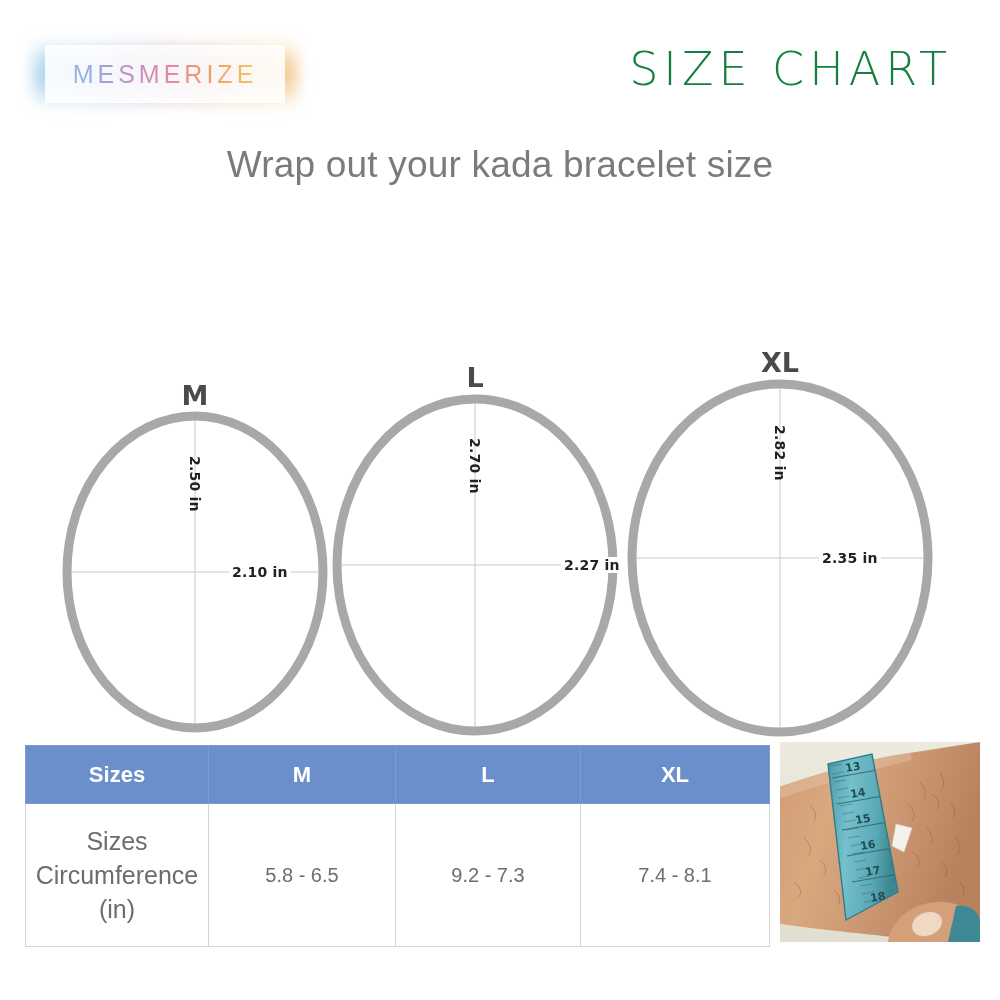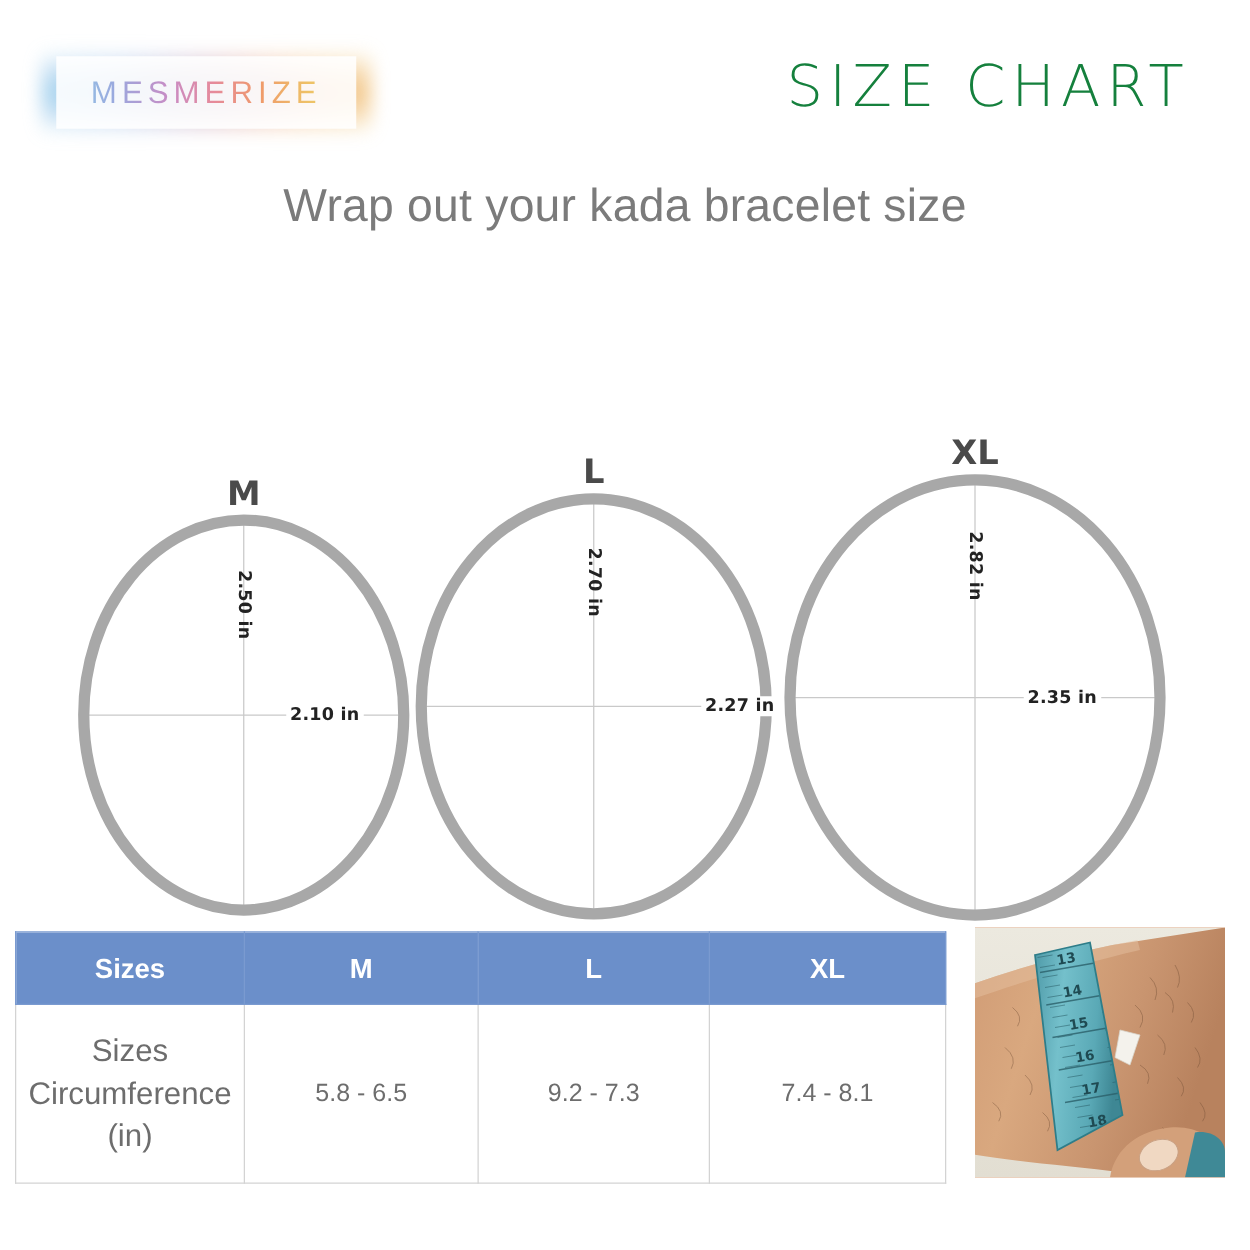--- a/index.html
+++ b/index.html
@@ -151,21 +151,21 @@
     white-space: nowrap;
     letter-spacing: .2px;
     background: #fff;
     padding: 0 3px;
     font-family: "DejaVu Sans", sans-serif;
   }
 
   
   #size-table {
     position: absolute;
-    left: 12px;
+    left: 25px;
     top: 745px;
     width: 732px;
     border-collapse: collapse;
     table-layout: fixed;
   }
   #size-table th, #size-table td {
     border: 1px solid #d3d3d3;
     text-align: center;
     vertical-align: middle;
   }

